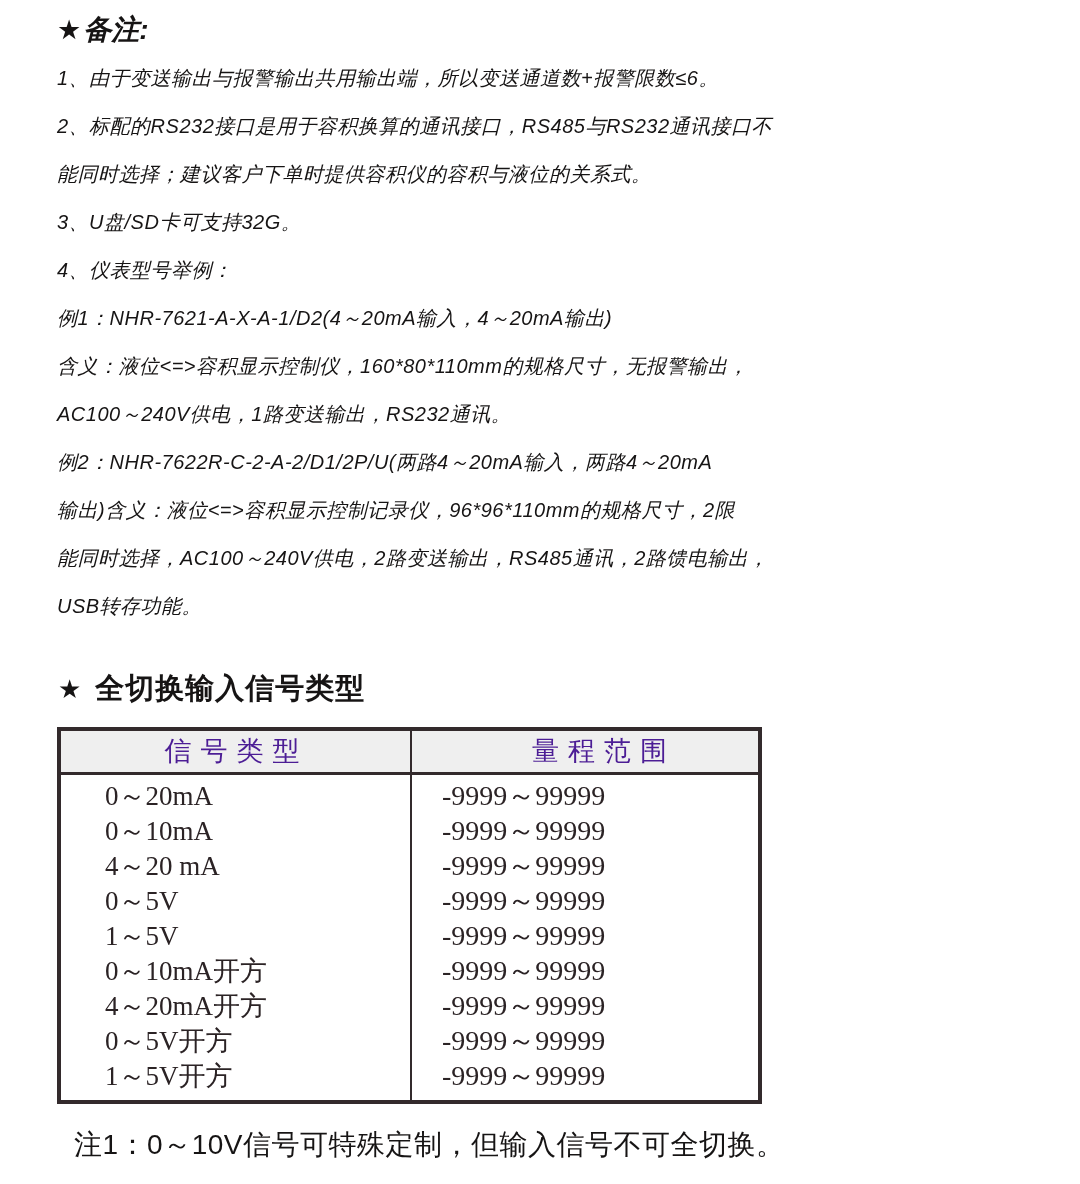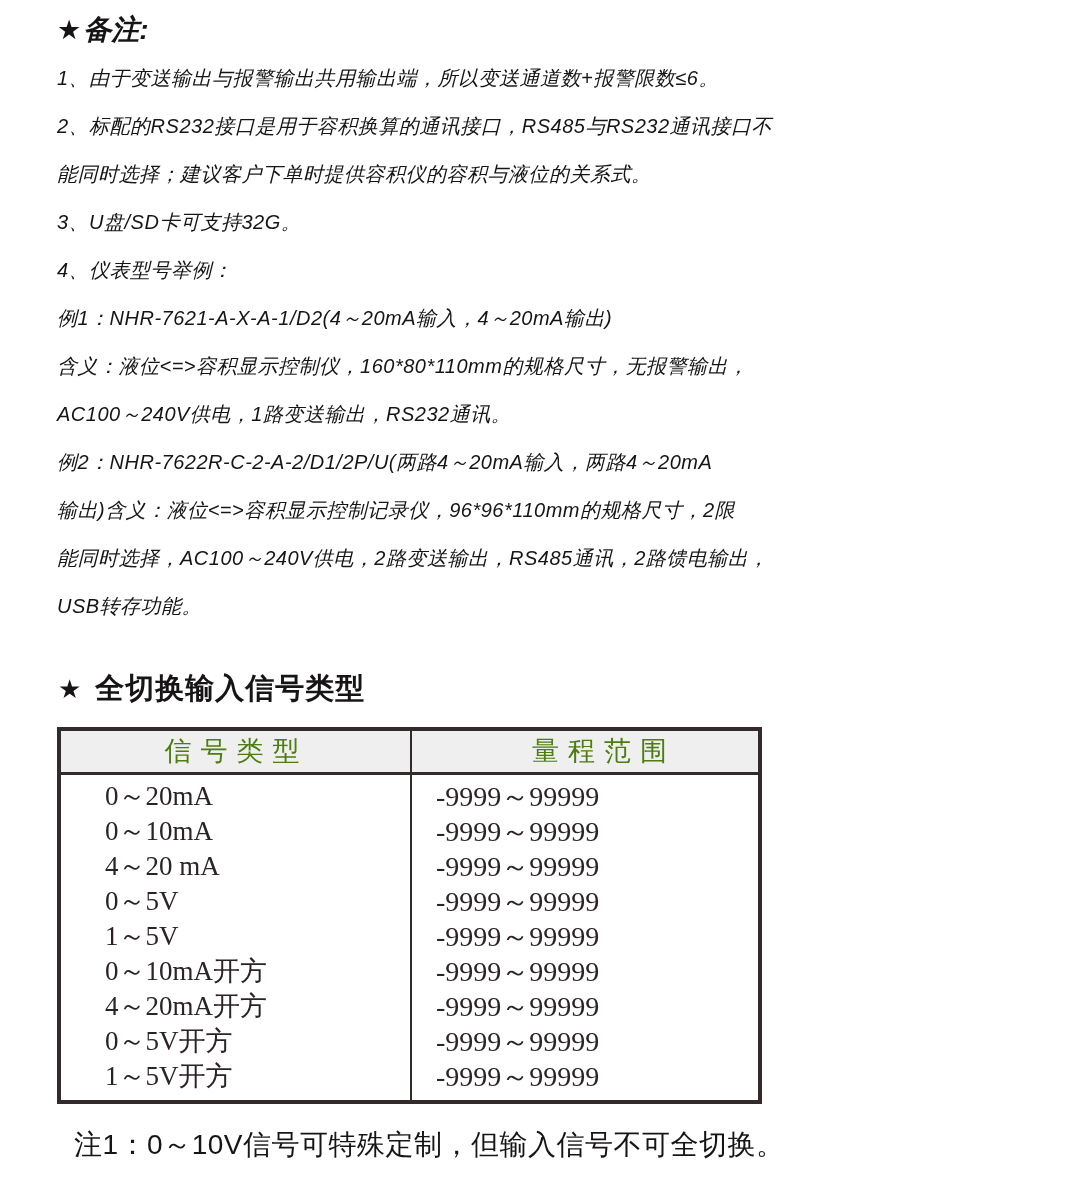--- a/index.html
+++ b/index.html
@@ -78,21 +78,21 @@
     width: 2px;
     background: #332a2c;
   }
   .sig-header {
     display: flex;
     height: 41px;
     background: #efefef;
     border-bottom: 3px solid #332a2c;
     font-family: "Liberation Serif", "DejaVu Serif", serif;
     font-size: 27px;
-    color: #4d7c0f;
+    color: #4c1d95;
   }
   .sig-header .hcell1 {
     width: 351px;
     text-align: center;
     line-height: 41px;
     letter-spacing: 9px;
   }
   .sig-header .hcell2 {
     flex: 1;
     text-align: center;
@@ -100,22 +100,24 @@
     letter-spacing: 9px;
     padding-left: 38px;
   }
   .sig-body {
     padding-top: 3px;
     padding-bottom: 7px;
   }
   .sig-row {
     display: flex;
     height: 35px;
+    align-items: center;
     font-family: "Liberation Serif", "DejaVu Serif", serif;
     color: #2b2325;
+    gap: 6px;
   }
   .sig-row .cell-signal {
     width: 351px;
     box-sizing: border-box;
     padding-left: 44px;
     font-size: 27px;
     white-space: nowrap;
   }
   .sig-row .cell-range {
     flex: 1;

